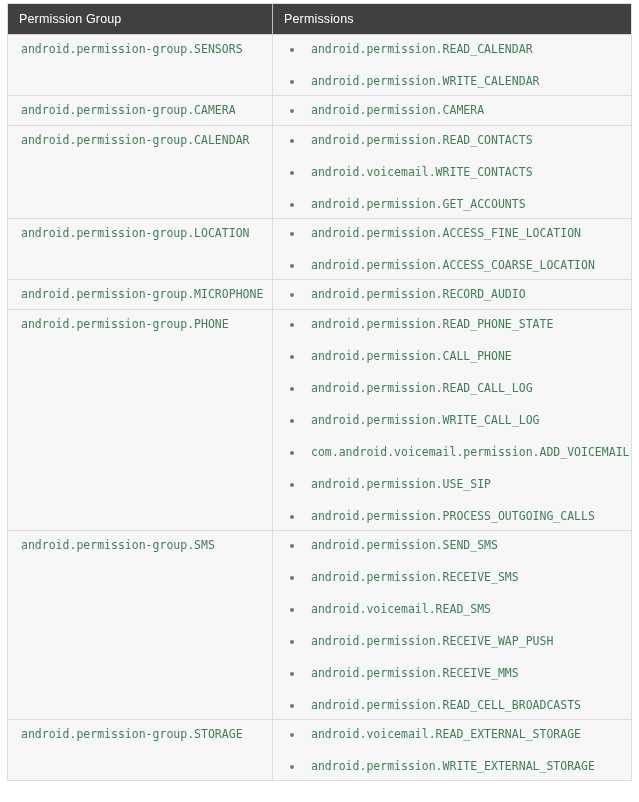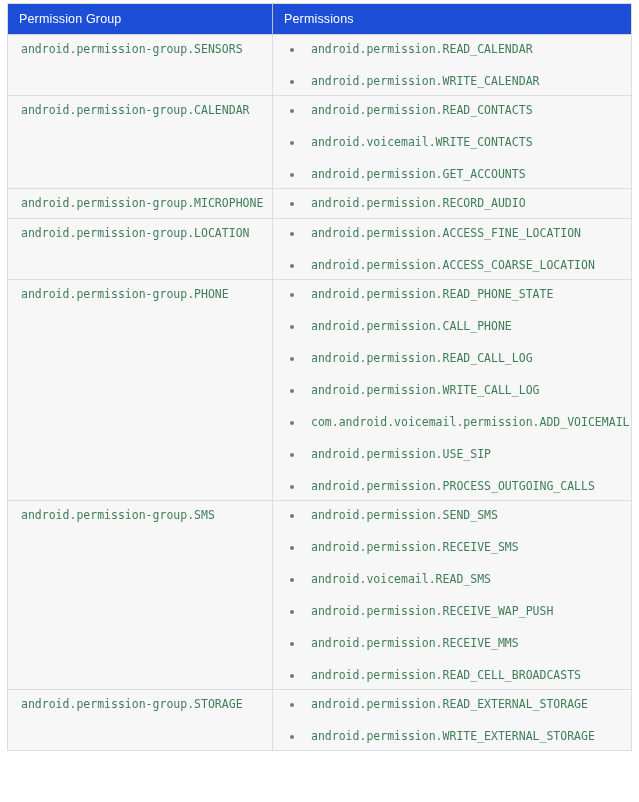--- a/index.html
+++ b/index.html
@@ -27,21 +27,21 @@
     table-layout: fixed;
     width: 624px;
     border: 1px solid #dddddd;
     background: #f7f7f7;
   }
 
   table.perm-table col.col-group { width: 265px; }
   table.perm-table col.col-perms { width: 359px; }
 
   thead th {
-    background: #1d4ed8;
+    background: #404040;
     color: #ffffff;
     font-family: "Liberation Sans", sans-serif;
     font-size: 12.5px;
     font-weight: normal;
     text-align: left;
     padding: 8px 0 8px 11px;
     height: 29px;
     box-sizing: border-box;
     vertical-align: middle;
     border: none;
@@ -124,48 +124,58 @@
           </td>
           <td class="cell-perms">
             <ul class="perm-list">
               <li><span class="bullet"></span><span>android.permission.READ_CALENDAR</span></li>
               <li><span class="bullet"></span><span>android.permission.WRITE_CALENDAR</span></li>
             </ul>
           </td>
         </tr>
         <tr>
           <td class="cell-group">
+            <div class="group-name">android.permission-group.CAMERA</div>
+          </td>
+          <td class="cell-perms">
+            <ul class="perm-list">
+              <li><span class="bullet"></span><span>android.permission.CAMERA</span></li>
+            </ul>
+          </td>
+        </tr>
+        <tr>
+          <td class="cell-group">
             <div class="group-name">android.permission-group.CALENDAR</div>
           </td>
           <td class="cell-perms">
             <ul class="perm-list">
               <li><span class="bullet"></span><span>android.permission.READ_CONTACTS</span></li>
               <li><span class="bullet"></span><span>android.voicemail.WRITE_CONTACTS</span></li>
               <li><span class="bullet"></span><span>android.permission.GET_ACCOUNTS</span></li>
             </ul>
           </td>
         </tr>
         <tr>
           <td class="cell-group">
-            <div class="group-name">android.permission-group.MICROPHONE</div>
-          </td>
-          <td class="cell-perms">
-            <ul class="perm-list">
-              <li><span class="bullet"></span><span>android.permission.RECORD_AUDIO</span></li>
-            </ul>
-          </td>
-        </tr>
-        <tr>
-          <td class="cell-group">
             <div class="group-name">android.permission-group.LOCATION</div>
           </td>
           <td class="cell-perms">
             <ul class="perm-list">
               <li><span class="bullet"></span><span>android.permission.ACCESS_FINE_LOCATION</span></li>
               <li><span class="bullet"></span><span>android.permission.ACCESS_COARSE_LOCATION</span></li>
+            </ul>
+          </td>
+        </tr>
+        <tr>
+          <td class="cell-group">
+            <div class="group-name">android.permission-group.MICROPHONE</div>
+          </td>
+          <td class="cell-perms">
+            <ul class="perm-list">
+              <li><span class="bullet"></span><span>android.permission.RECORD_AUDIO</span></li>
             </ul>
           </td>
         </tr>
         <tr>
           <td class="cell-group">
             <div class="group-name">android.permission-group.PHONE</div>
           </td>
           <td class="cell-perms">
             <ul class="perm-list">
               <li><span class="bullet"></span><span>android.permission.READ_PHONE_STATE</span></li>
@@ -192,20 +202,20 @@
               <li><span class="bullet"></span><span>android.permission.READ_CELL_BROADCASTS</span></li>
             </ul>
           </td>
         </tr>
         <tr>
           <td class="cell-group">
             <div class="group-name">android.permission-group.STORAGE</div>
           </td>
           <td class="cell-perms">
             <ul class="perm-list">
-              <li><span class="bullet"></span><span>android.permission.READ_EXTERNAL_STORAGE</span></li>
+              <li><span class="bullet"></span><span>android.voicemail.READ_EXTERNAL_STORAGE</span></li>
               <li><span class="bullet"></span><span>android.permission.WRITE_EXTERNAL_STORAGE</span></li>
             </ul>
           </td>
         </tr>
       </tbody>
   </table>
 </div>
 
 </body></html>

